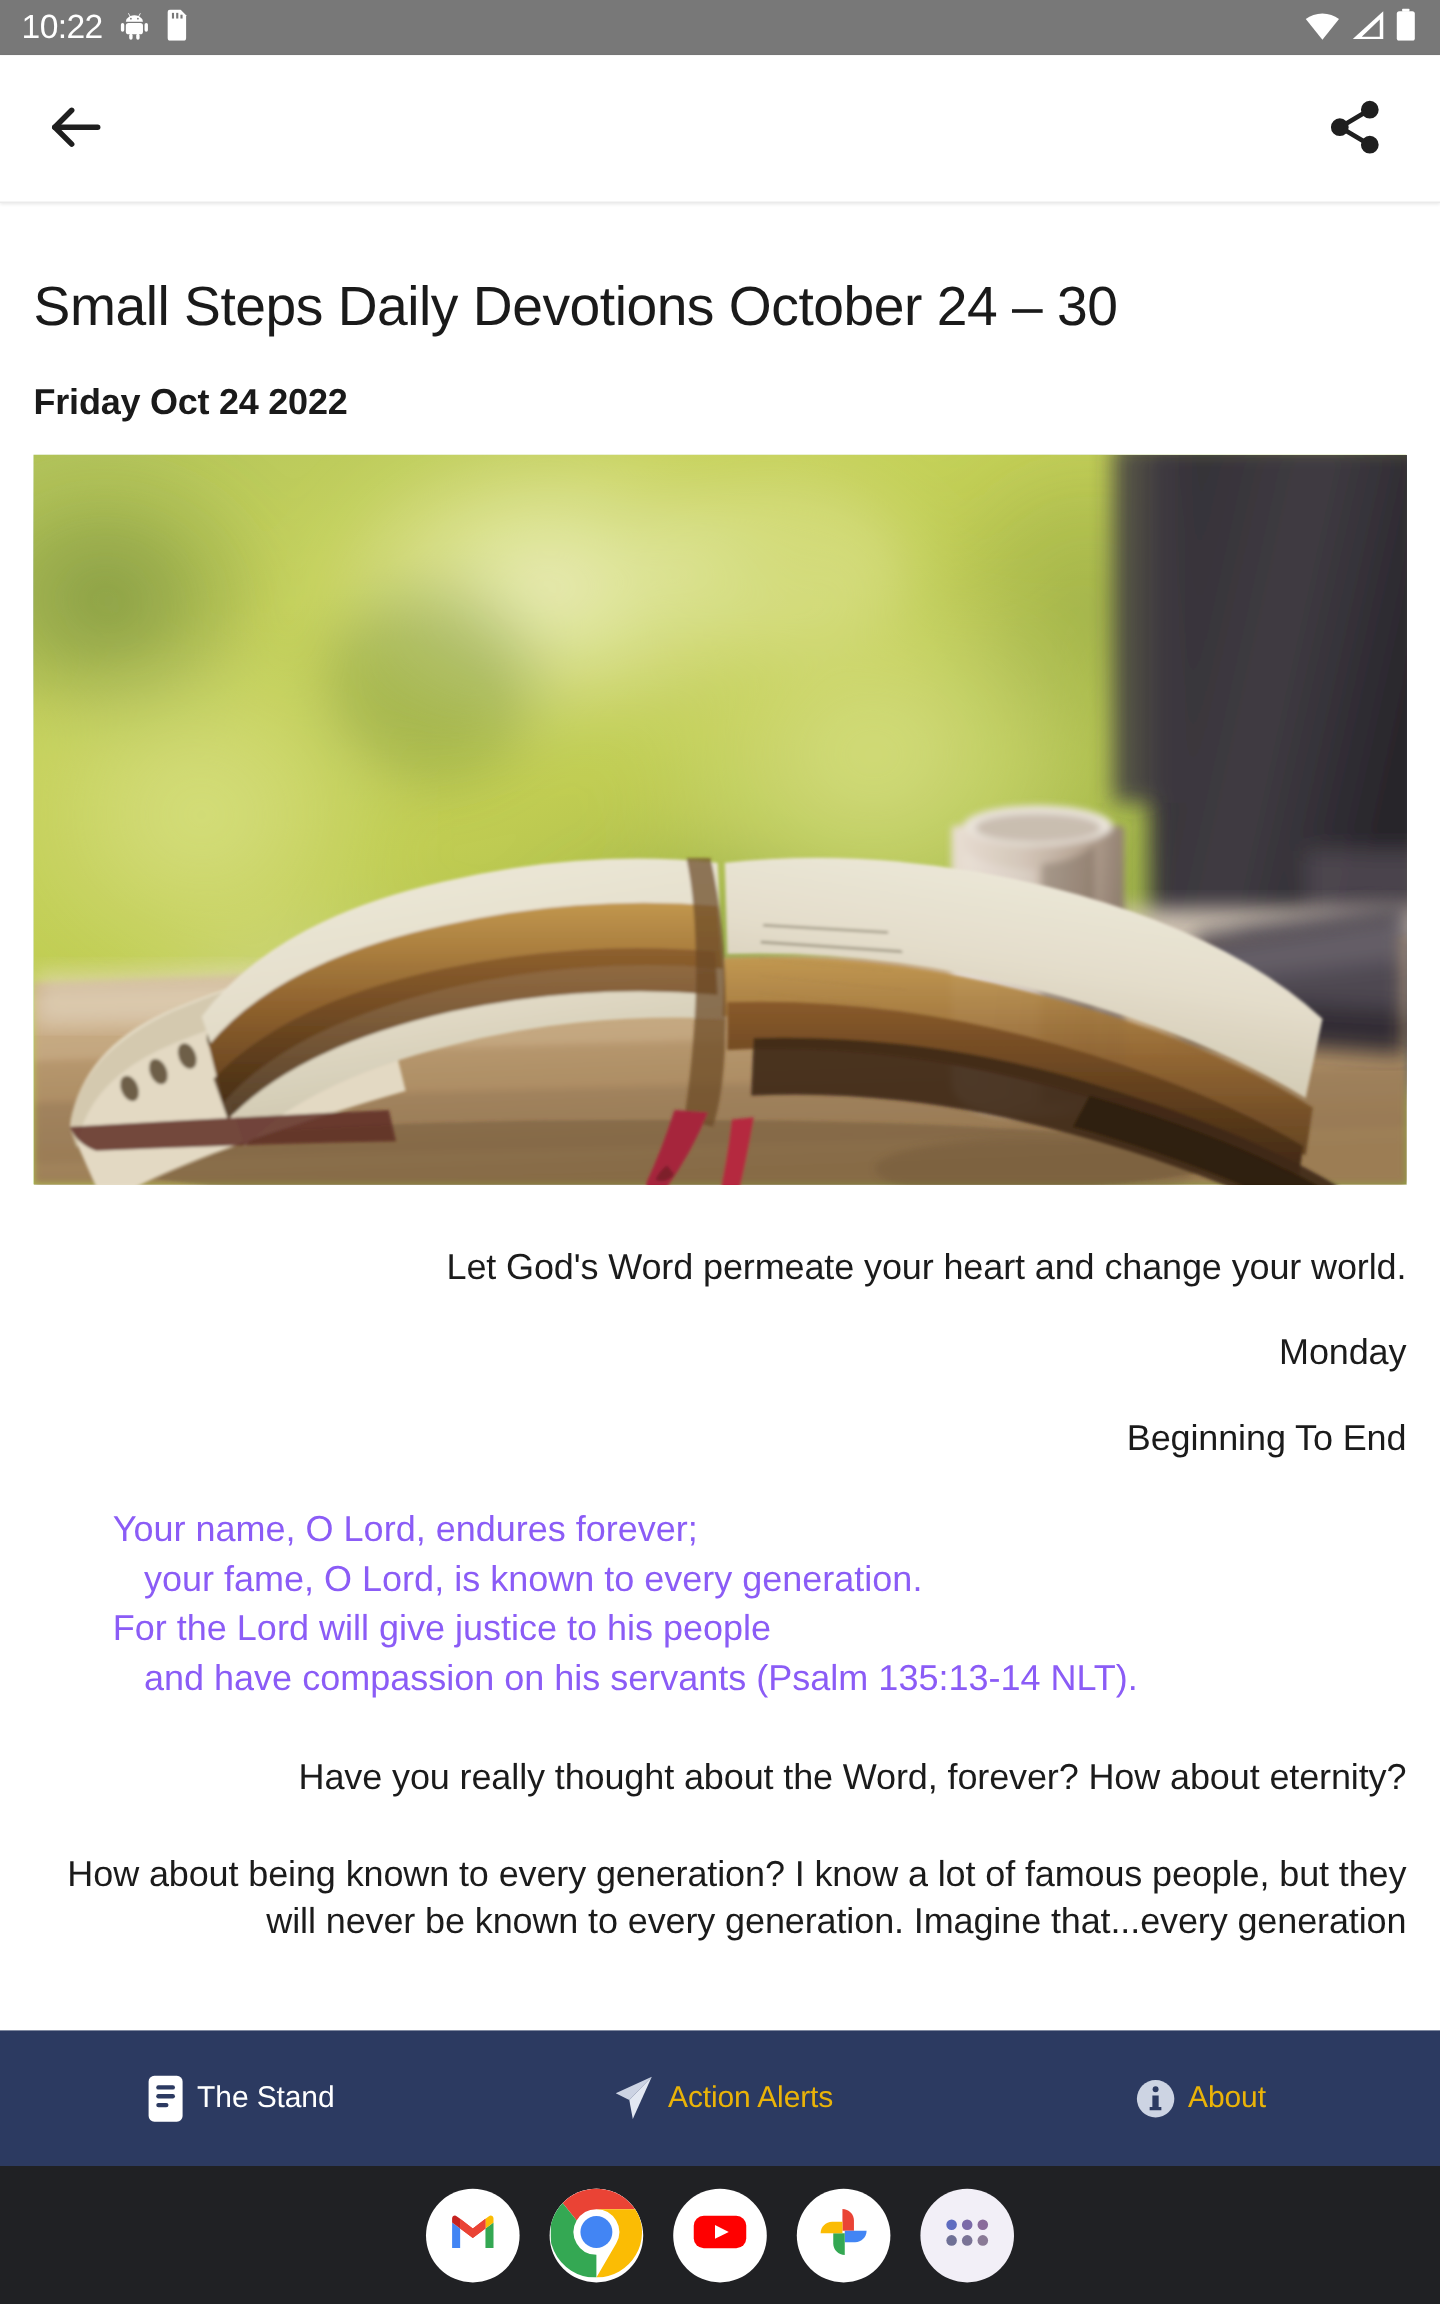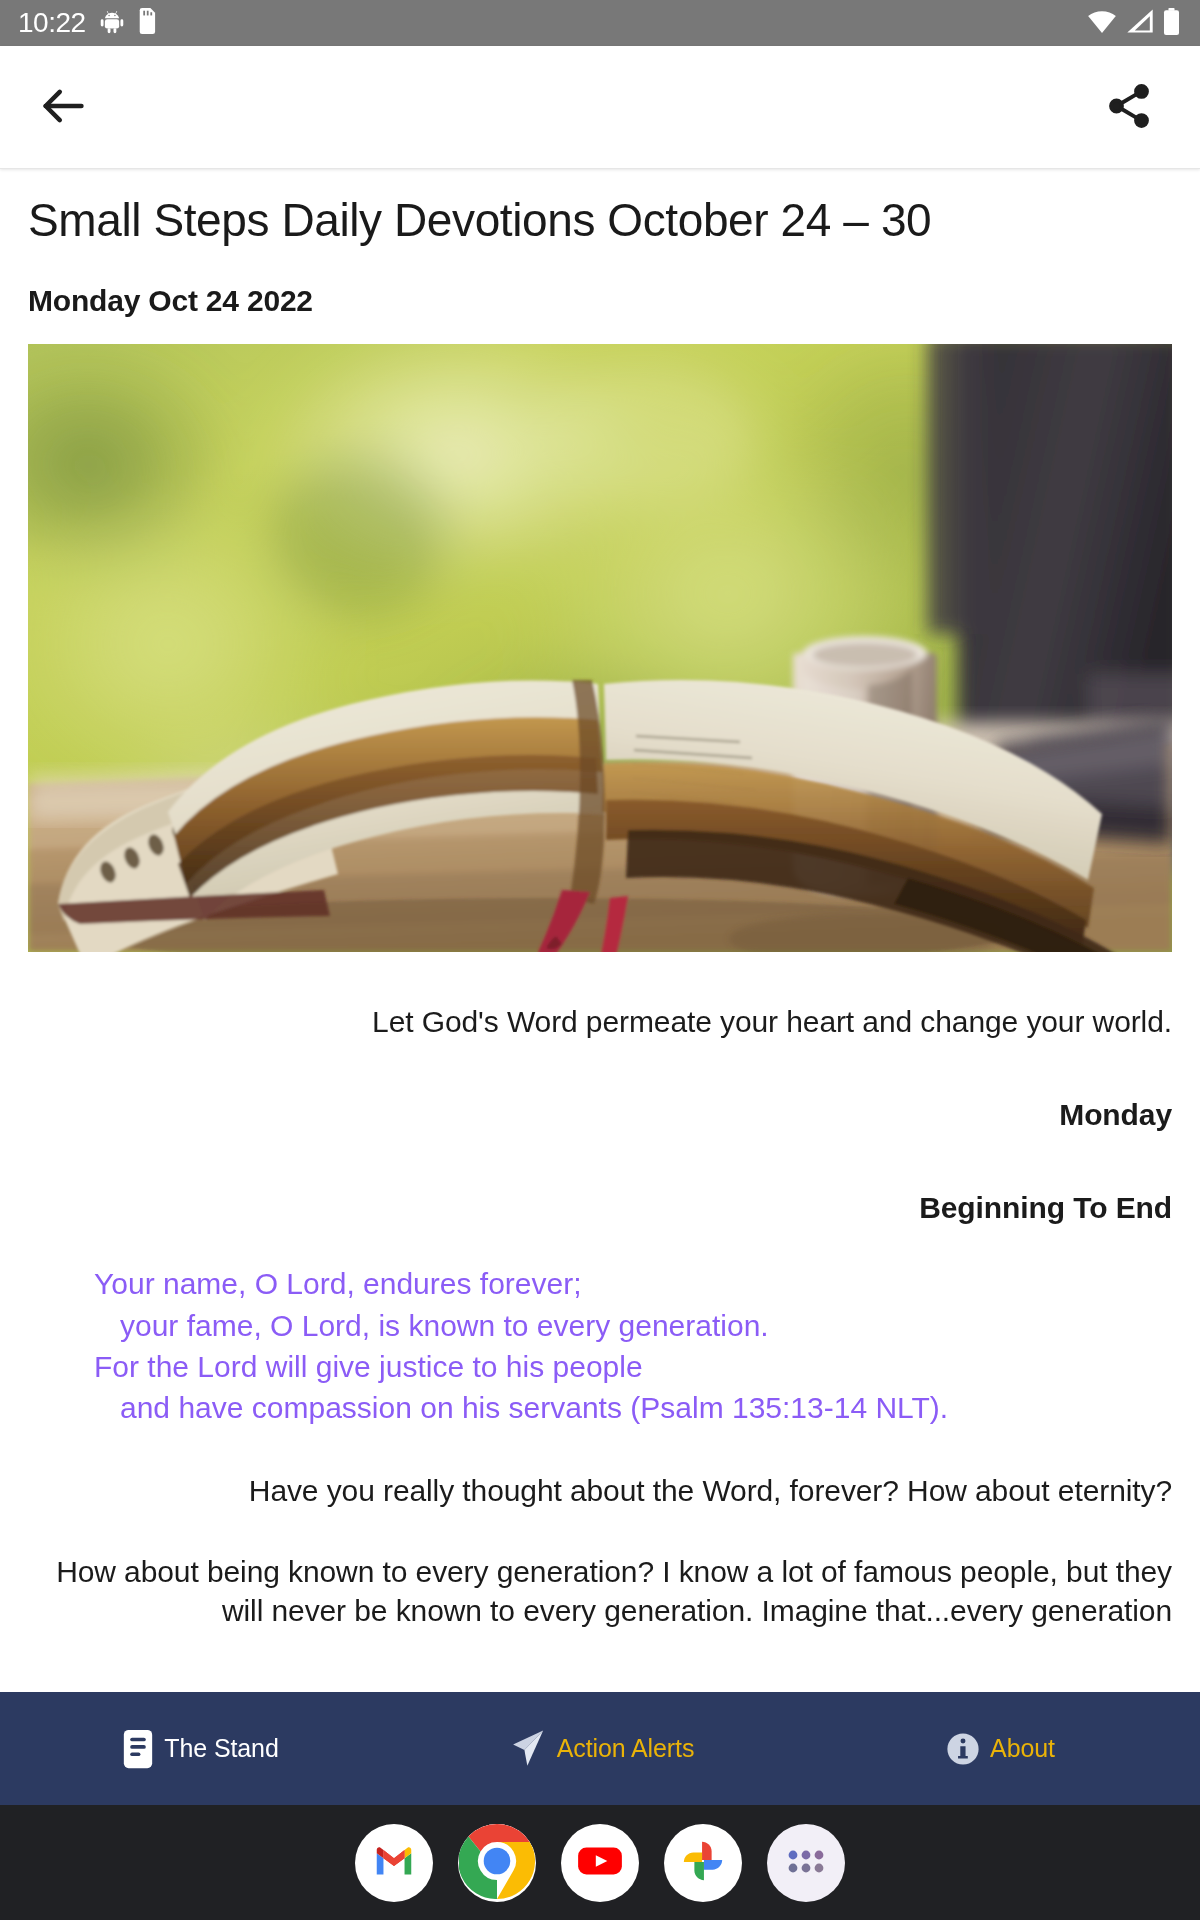--- a/index.html
+++ b/index.html
@@ -85,21 +85,21 @@
     padding: 0 28px;
     background: #ffffff;
   }
 
   .article-title {
     font-size: 46px;
     font-weight: 400;
     color: #1a1a1a;
     line-height: 1.22;
     letter-spacing: -0.4px;
-    margin-top: 23px;
+    margin-top: 58px;
   }
 
   .article-date {
     font-size: 30px;
     font-weight: 700;
     color: #1a1a1a;
     margin-top: 36px;
     letter-spacing: -0.2px;
   }
 
@@ -116,21 +116,21 @@
 
   
   .body-text {
     font-size: 30px;
     color: #1b1b1b;
     line-height: 1.30;
     letter-spacing: -0.1px;
     text-align: right;
   }
   .p-intro   { margin-top: 50px; }
-  .p-bold    { margin-top: 54px; font-weight: 700; }
+  .p-bold    { margin-top: 32px; font-weight: 400; }
   .p-gap     { margin-top: 42px; }
 
   .scripture {
     margin-top: 36px;
     font-size: 30px;
     line-height: 1.38;
     color: #8b5cf6;
     padding-left: 66px;
   }
   .scripture .indent { padding-left: 26px; display: block; }
@@ -260,21 +260,21 @@
           <line x1="8.3" y1="13.3" x2="15.7" y2="17.7"></line>
         </svg>
       </span>
     </button>
   </div>
 
   <div class="content">
 
     <h1 class="article-title">Small Steps Daily Devotions October 24 – 30</h1>
 
-    <h2 class="article-date">Monday Oct 24 2022</h2>
+    <h2 class="article-date">Friday Oct 24 2022</h2>
 
     <div class="hero">
       <svg viewBox="0 0 1144 608" preserveAspectRatio="xMidYMid slice" aria-hidden="true">
         <defs>
           <linearGradient id="bokeh" x1="0" y1="0" x2="0.75" y2="1">
             <stop offset="0%" stop-color="#b7cb5d"></stop>
             <stop offset="22%" stop-color="#cbd95f"></stop>
             <stop offset="48%" stop-color="#c4d355"></stop>
             <stop offset="72%" stop-color="#a9bf4d"></stop>
             <stop offset="100%" stop-color="#8fa945"></stop>

